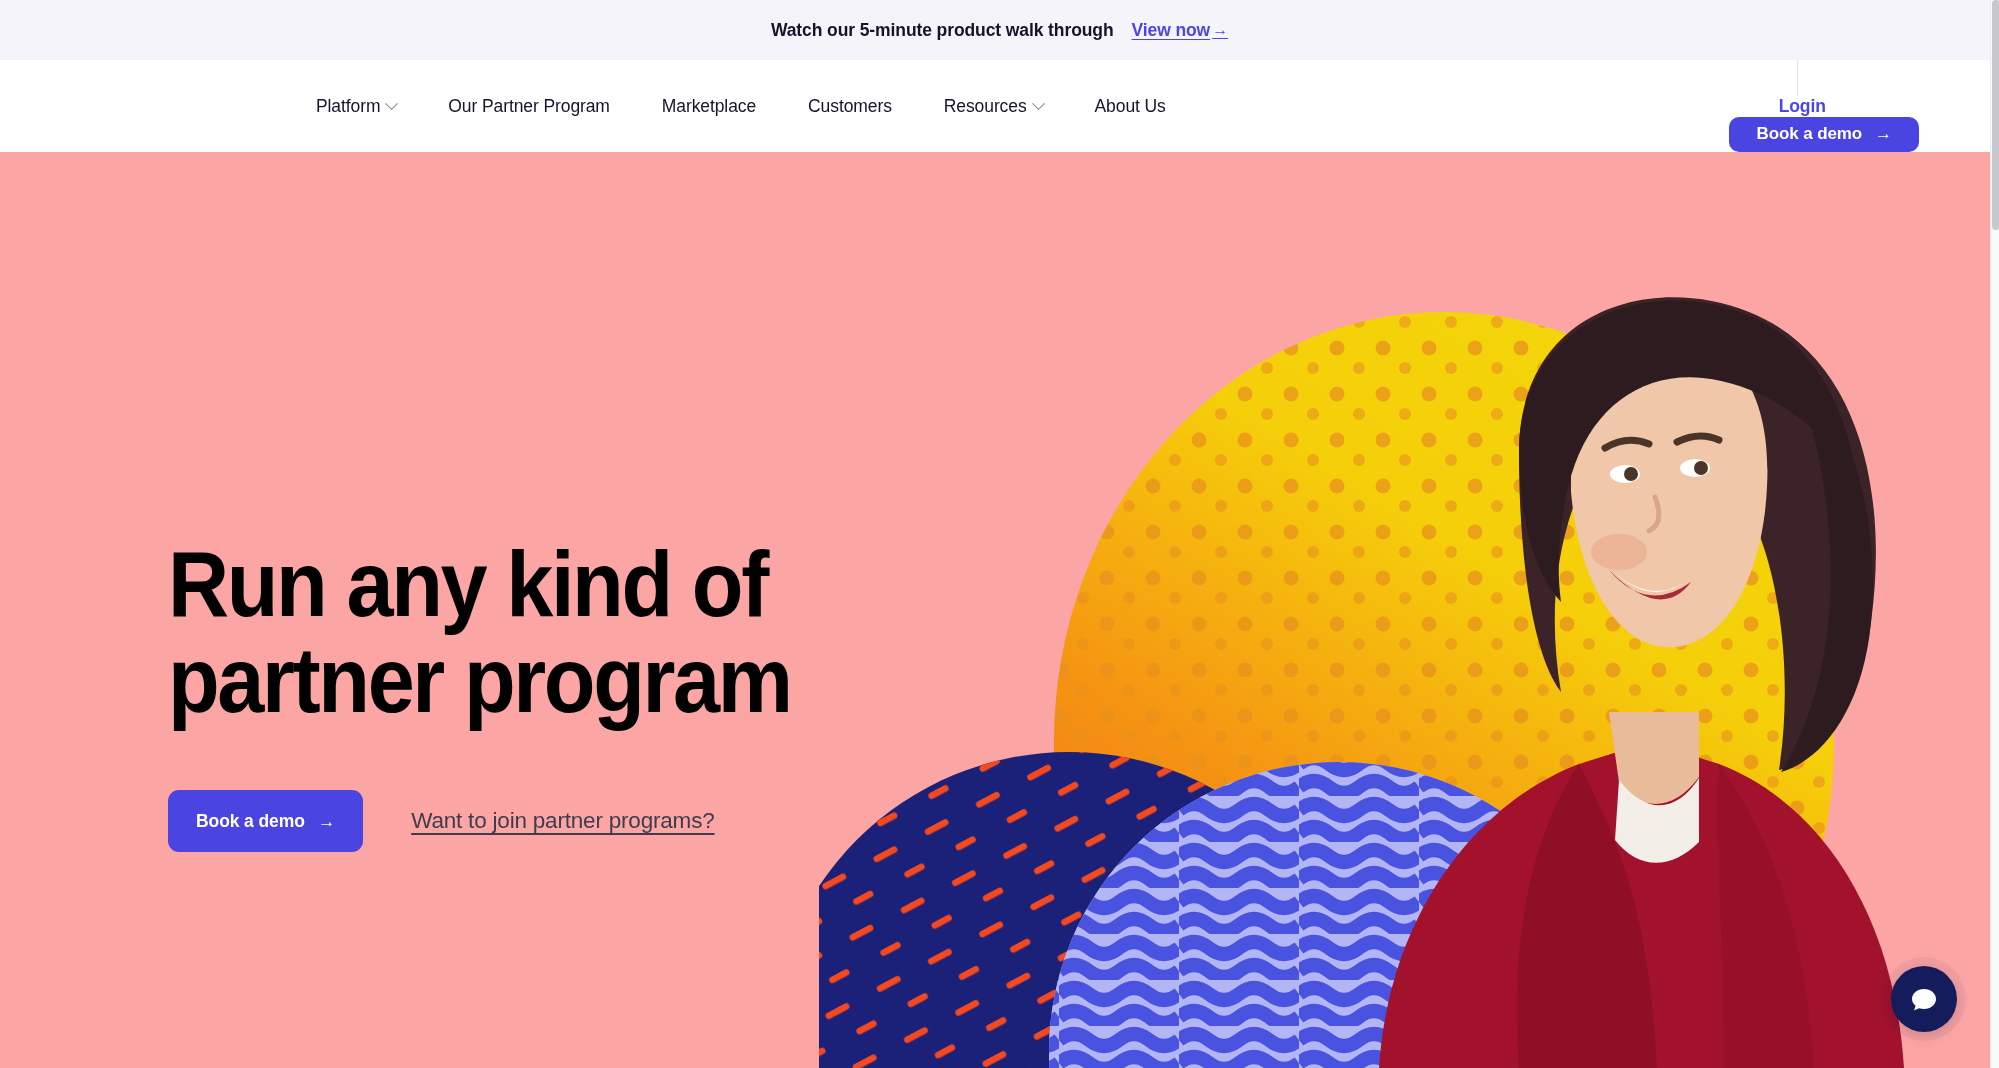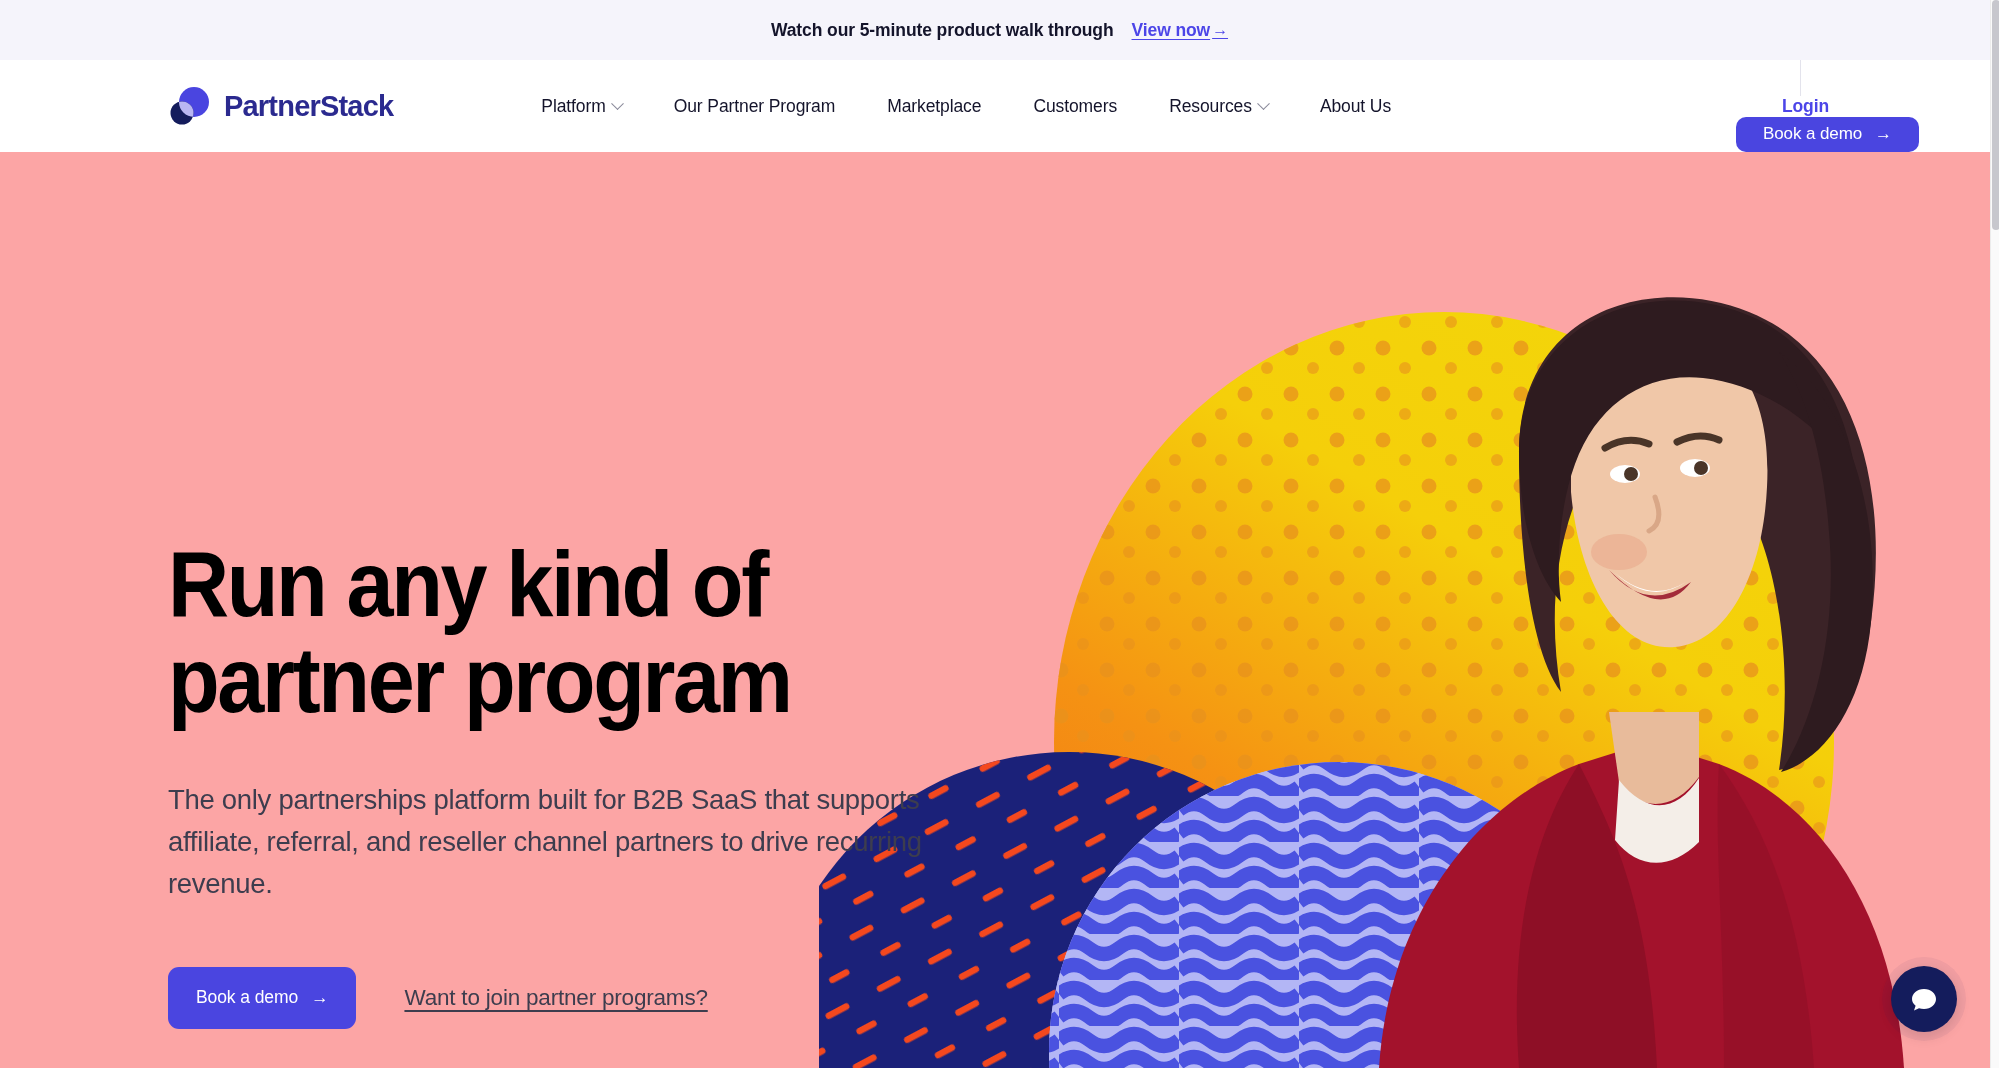--- a/index.html
+++ b/index.html
@@ -121,21 +121,21 @@
     cursor: pointer;
     letter-spacing: -0.1px;
     white-space: nowrap;
   }
   .btn-primary {
     background: #4a45e0;
     color: #ffffff;
     border: none;
     border-radius: 10px;
     font-size: 17px;
-    font-weight: 400;
+    font-weight: 700;
     letter-spacing: -0.1px;
     display: inline-flex;
     align-items: center;
     gap: 13px;
     cursor: pointer;
     white-space: nowrap;
     font-family: "Liberation Sans", sans-serif;
   }
   .btn-header-demo {
     height: 56px;
@@ -251,34 +251,20 @@
 <div class="announcement-bar">
   <span class="announcement-text">Watch our 5-minute product walk through</span>
   <span class="announcement-link">
     <span>View now</span>
     <span class="arrow-glyph">→</span>
   </span>
 </div>
 
 <header class="site-header">
 
-  <div class="brand">
-    <span class="brand-mark">
-      <svg viewBox="0 0 42 42" width="42" height="42">
-        <circle cx="26" cy="17" r="15" fill="#4a45e0"></circle>
-        <circle cx="14" cy="28" r="11.5" fill="#141c5c"></circle>
-        <path d="M14 16.5 A11.5 11.5 0 0 1 25.5 28 A11.5 11.5 0 0 1 14 39.5 Z" fill="#b9b6f2" opacity="0"></path>
-        <clipPath id="clipSmall">
-            <circle cx="14" cy="28" r="11.5"></circle>
-          </clipPath>
-        <circle cx="26" cy="17" r="15" fill="#b9b6f2" clip-path="url(#clipSmall)"></circle>
-      </svg>
-    </span>
-    <span class="brand-wordmark">PartnerStack</span>
-  </div>
 
   <nav class="main-nav">
     <span class="nav-item">
       <span>Platform</span>
       <i class="chev"></i>
     </span>
     <span class="nav-item">
       <span>Our Partner Program</span>
     </span>
     <span class="nav-item">
@@ -395,21 +381,20 @@
         <path d="M960 200 C1030 250 1062 360 1052 470 C1044 556 1004 608 962 620 C1000 560 1018 470 1010 380 C1004 300 986 240 960 200 Z" fill="#2e1b1f"></path>
       </g>
     </svg>
   </div>
 
   <div class="hero-copy">
     <h1 class="hero-title">
       <span>Run any kind of</span><br>
       <span>partner program</span>
     </h1>
-    <p class="hero-sub">The only partnerships platform built for B2B SaaS that supports affiliate, referral, and reseller channel partners to drive recurring revenue.</p>
     <div class="hero-ctas">
       <button class="btn-primary btn-hero-demo">
         <span>Book a demo</span>
         <span>→</span>
       </button>
       <a class="hero-secondary-link">Want to join partner programs?</a>
     </div>
   </div>
 </section>
 

